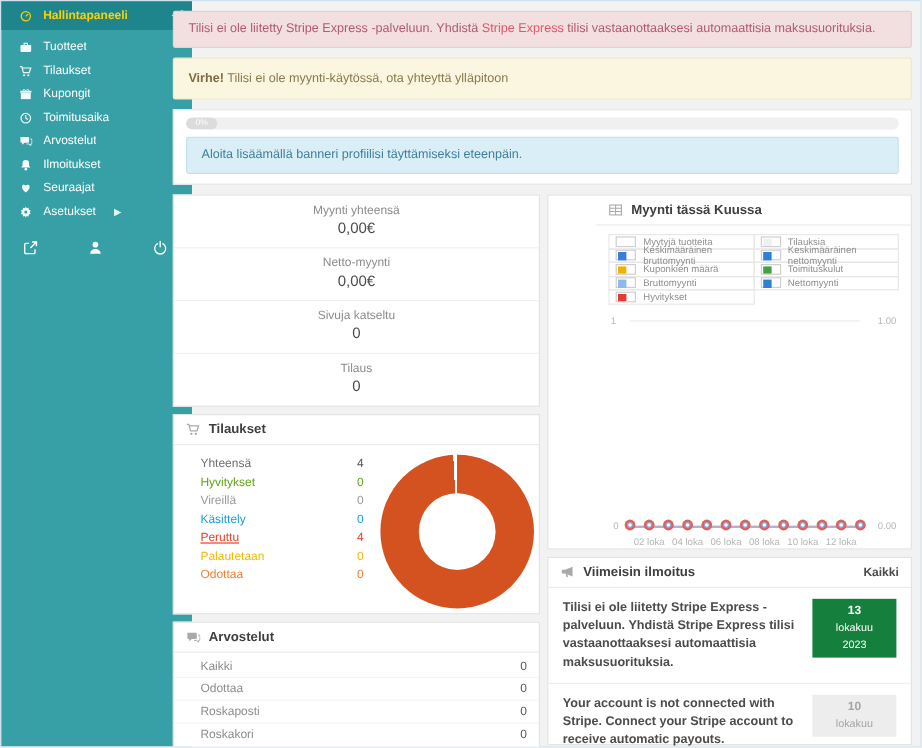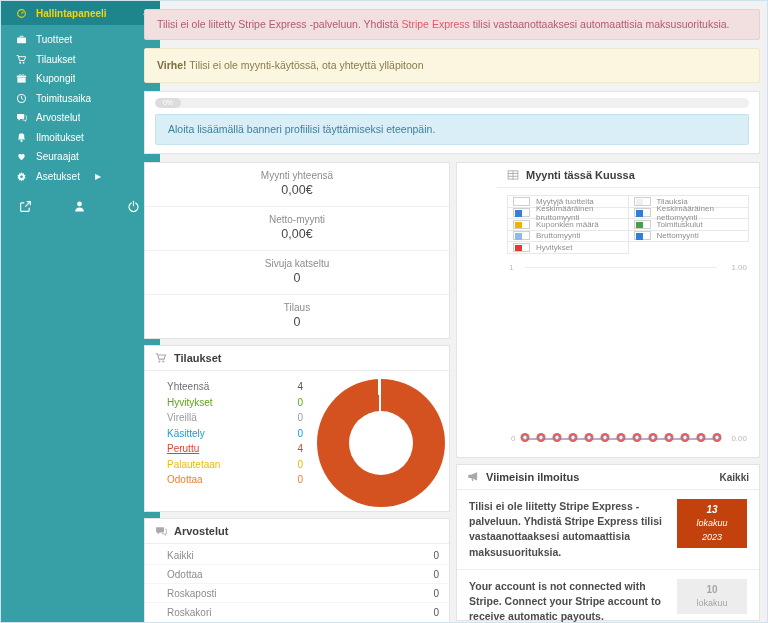--- a/index.html
+++ b/index.html
@@ -81,21 +81,21 @@
   .mk { position:absolute; top:-5px; width:5px; height:5px; background:#fff; border:1.5px solid #87a6d6; border-radius:50%; box-shadow:0 0 0 2px #e0605a; transform:translateX(-50%); }
   .xticks { position:absolute; left:16px; right:30px; bottom:13px; height:10px; }
   .xticks span { position:absolute; transform:translateX(-50%); white-space:nowrap; color:#b5b5b5; }
 
   
   .panel-announce { height:157px; }
   .notice-row { display:flex; gap:12px; padding:9px 12px; border-bottom:1px solid #efefef; }
   .notice-text { flex:1; font-size:10.5px; font-weight:bold; color:#4c4c4c; line-height:1.45; }
   .date-badge { width:70px; flex:0 0 70px; text-align:center; padding:3px 0 4px; font-size:9px; line-height:1.5; align-self:flex-start; }
   .date-badge .day { font-size:10px; font-weight:bold; display:block; }
-  .date-badge.teal { background:#c2410c; color:#fff;font-style:italic; }
+  .date-badge.teal { background:#15803d; color:#fff; }
   .date-badge.gray { background:#ededed; color:#a5a5a5; }
 </style>
 </head>
 <body>
 
 <div class="page">
 
   <nav class="sidebar">
     <div class="sb-item active">
       <svg class="sb-icon" viewBox="0 0 16 16">
@@ -383,20 +383,28 @@
               <span class="mk" style="left:33.3333%"></span>
               <span class="mk" style="left:41.6667%"></span>
               <span class="mk" style="left:50%"></span>
               <span class="mk" style="left:58.3333%"></span>
               <span class="mk" style="left:66.6667%"></span>
               <span class="mk" style="left:75%"></span>
               <span class="mk" style="left:83.3333%"></span>
               <span class="mk" style="left:91.6667%"></span>
               <span class="mk" style="left:100%"></span>
             </div>
+            <div class="xticks">
+              <span style="left:8.3333%">02 loka</span>
+              <span style="left:25%">04 loka</span>
+              <span style="left:41.6667%">06 loka</span>
+              <span style="left:58.3333%">08 loka</span>
+              <span style="left:75%">10 loka</span>
+              <span style="left:91.6667%">12 loka</span>
+            </div>
           </div>
         </div>
 
         <div class="panel panel-announce">
           <div class="panel-header">
             <svg class="ph-icon" viewBox="0 0 16 16">
                 <path d="M13.5 1.8L5.2 5H2.6a1 1 0 0 0-1 1v2.3a1 1 0 0 0 1 1h2.6l8.3 3.2z" fill="currentColor"></path>
                 <path d="M5.8 9.6l.9 3.3a.9.9 0 0 0 1.7-.5l-.8-2.7" fill="currentColor"></path>
               </svg>
             <span>Viimeisin ilmoitus</span>

